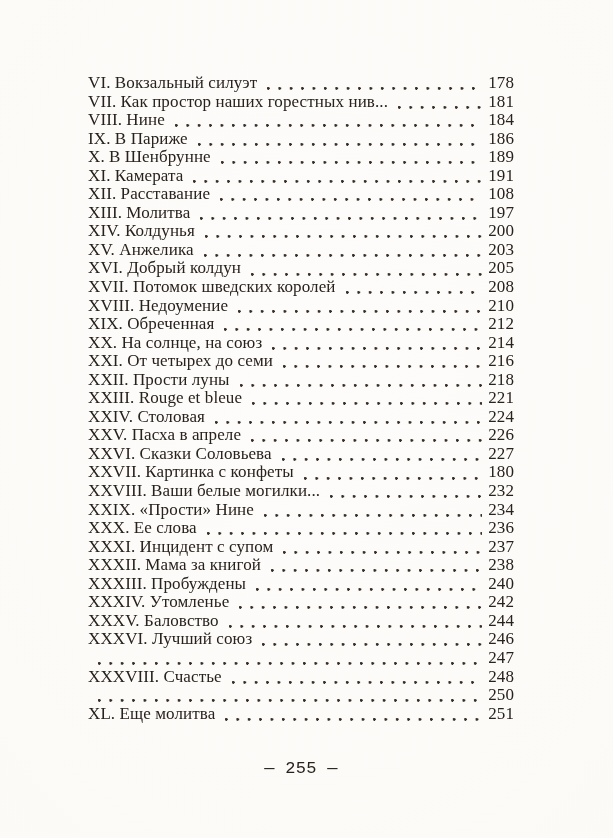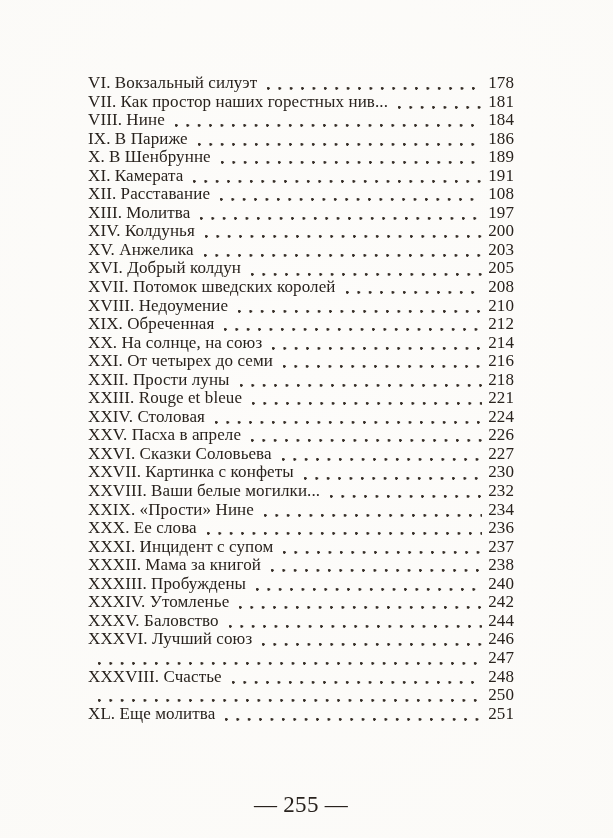--- a/index.html
+++ b/index.html
@@ -41,25 +41,26 @@
     content: "";
     position: absolute;
     left: 2px; right: 0; bottom: 2.5px;
     height: 3px;
     background-image: radial-gradient(circle at 1.3px 1.4px, #362e27 1.15px, rgba(54,46,39,0) 1.6px);
     background-size: 11.4px 3px;
     background-repeat: repeat-x;
   }
   .toc-page { flex: 0 0 auto; text-align: right; }
   .footer {
-    margin-top: 69px;
+    margin-top: 36px;
     text-align: center;
-    font-size: 23px;
+    font-size: 17px;
     letter-spacing: 0.3px;
     color: #28221d;
+    font-family: Liberation Mono, monospace;
   }
 </style>
 </head>
 <body>
 
 <div class="page">
   <div class="toc">
     <div id="toc-list">
   <div class="toc-row">
     <span class="toc-label">VI. Вокзальный силуэт</span>
@@ -183,21 +184,21 @@
 
   <div class="toc-row">
     <span class="toc-label">XXVI. Сказки Соловьева</span>
     <span class="toc-leader"></span>
     <span class="toc-page">227</span>
   </div>
 
   <div class="toc-row">
     <span class="toc-label">XXVII. Картинка с конфеты</span>
     <span class="toc-leader"></span>
-    <span class="toc-page">230</span>
+    <span class="toc-page">180</span>
   </div>
 
   <div class="toc-row">
     <span class="toc-label">XXVIII. Ваши белые могилки...</span>
     <span class="toc-leader"></span>
     <span class="toc-page">232</span>
   </div>
 
   <div class="toc-row">
     <span class="toc-label">XXIX. «Прости» Нине</span>

